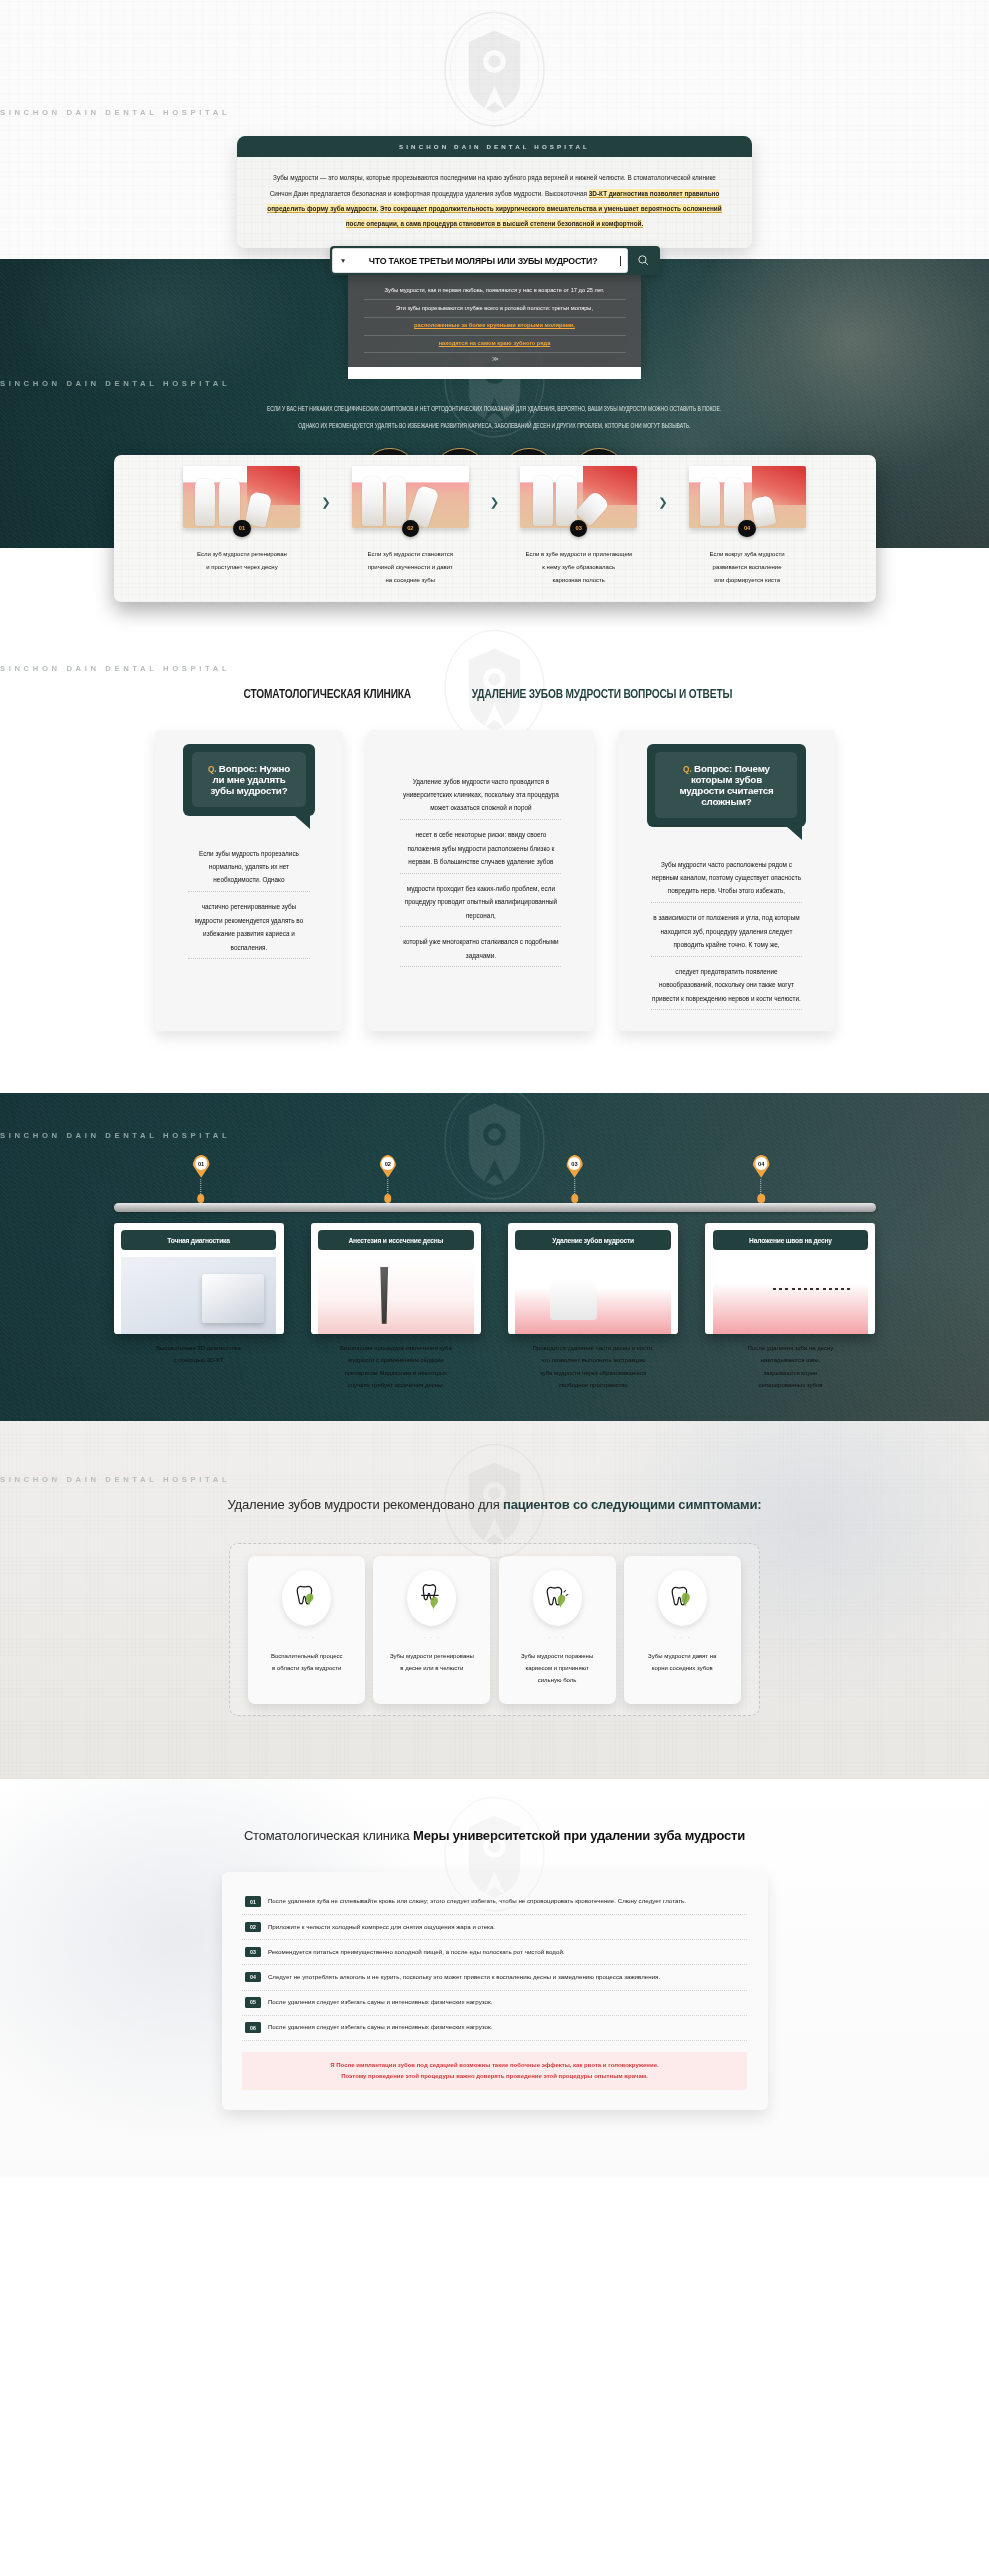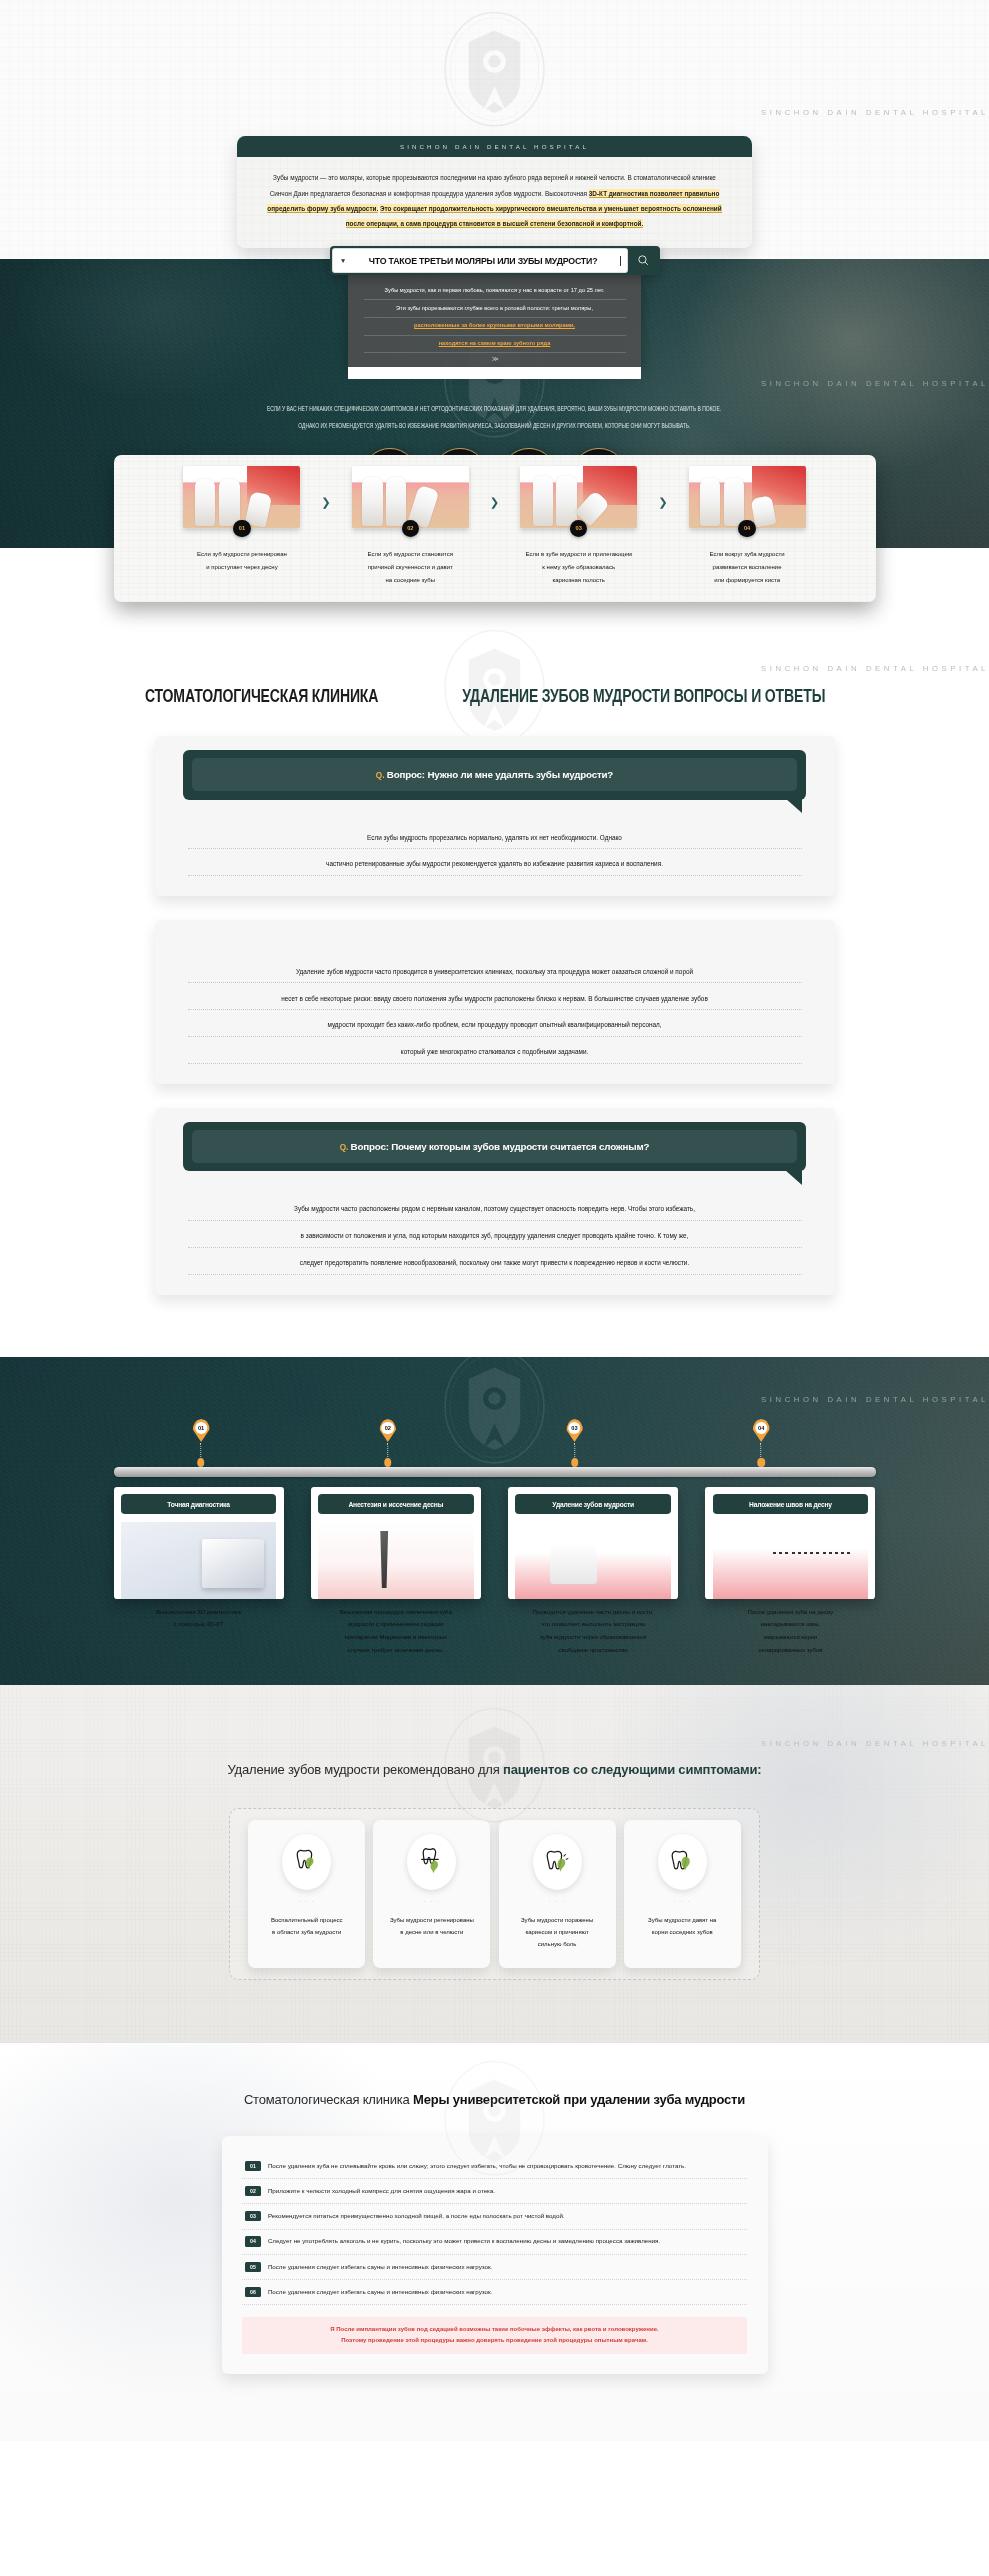--- a/index.html
+++ b/index.html
@@ -7,25 +7,25 @@
   body {
     font-family: "Liberation Sans", sans-serif;
     background: #ffffff;
     color: #111;
     -webkit-font-smoothing: antialiased;
   }
   .page { width: 989px; position: relative; overflow: hidden; }
 
   
   .eyebrow {
-    text-align: right;
+    text-align: left;
     font-size: 7.7px;
     letter-spacing: 3.6px;
     color: #b9bdbd;
-    font-weight: 400;
+    font-weight: 700;
     margin-bottom: 13.4px;
     text-transform: uppercase;
   }
   .eyebrow.on-dark { color: #8fa5a4; }
   .cond { transform: scaleX(0.78); transform-origin: center; display:inline-block; white-space:nowrap;}
 
   
   .crest { position:absolute; pointer-events:none; opacity:.07; }
   .crest svg { display:block; }
 
@@ -227,23 +227,23 @@
     width: 13.4px; display:flex; align-items:center; justify-content:center;
     color:#2c5f60; font-size:11.3px; font-weight:300; margin-top:30px;
   }
 
   
   .sec-faq {
     background:#fff;
     padding: 62px 0 62px;
     position:relative;
   }
-  .h-faq { text-align:center; font-size:18px; font-weight:700; color:#1c1c1c; letter-spacing:-0.2px;}
+  .h-faq { text-align:center; font-size:13px; font-weight:700; color:#1c1c1c; letter-spacing:-0.2px;}
   .h-faq .green { color:#1f3f3c; }
-  .faq-list { width: 680px; margin: 29px auto 0; display:flex; flex-direction:column; gap: 24px; }
+  .faq-list { width: 680px; margin: 29px auto 0; display:flex; flex-direction:row; gap: 24px; }
   .faq-card {
     background:#f6f6f6;
     border-radius: 5.2px;
     box-shadow: 0 6.2px 13.4px rgba(0,0,0,.10);
     padding: 13.4px 15.5px 20.6px;
     position:relative;
   }
   .bubble {
     background:#22403e;
     border-radius: 6.2px;

